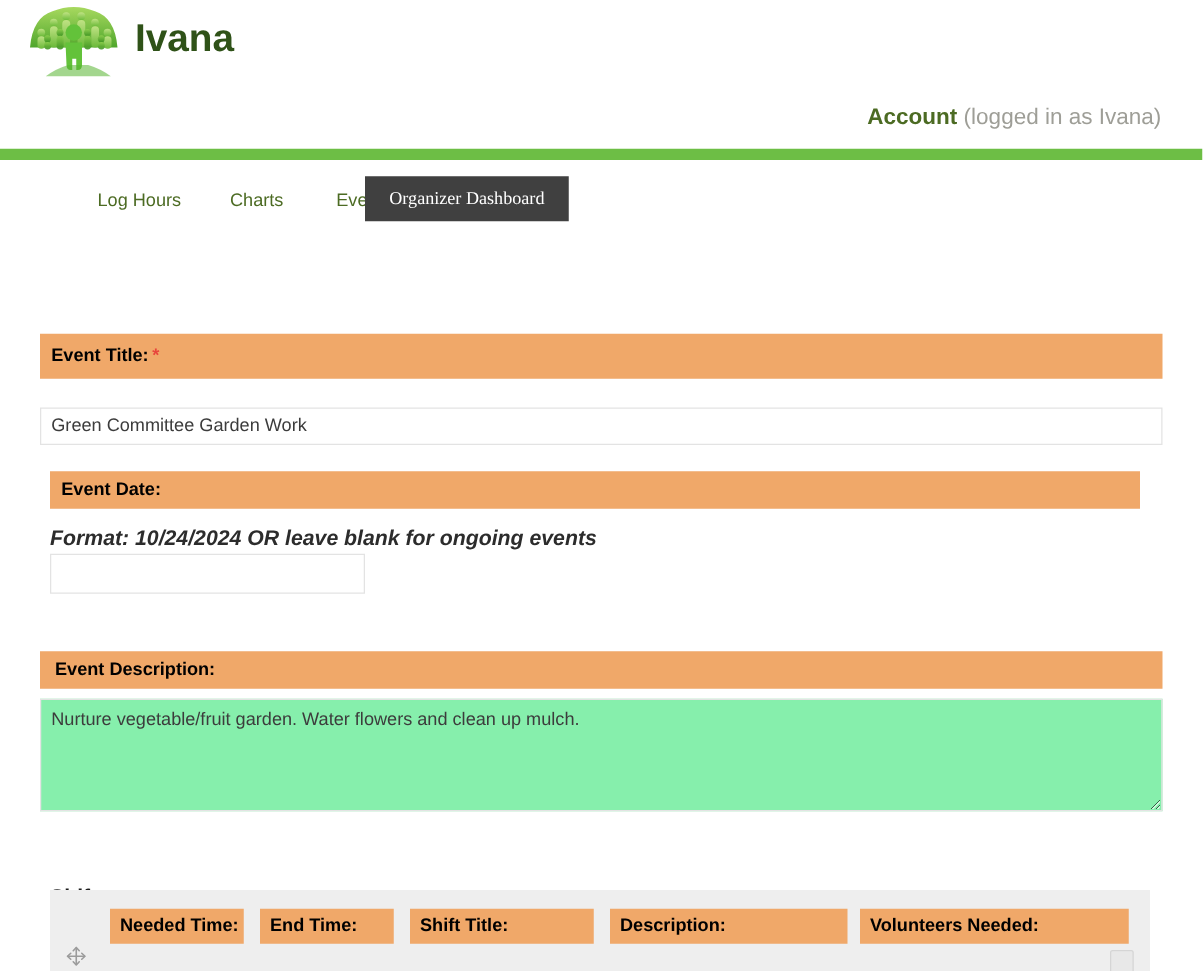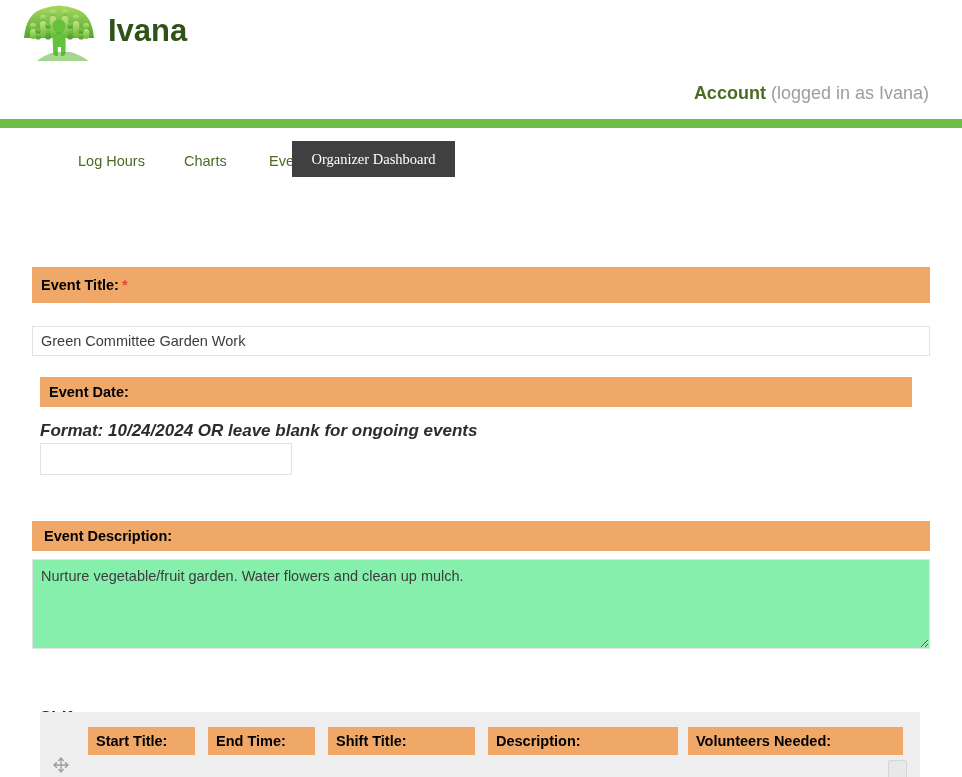--- a/index.html
+++ b/index.html
@@ -318,21 +318,21 @@
 
     <div class="shift-row row-odd">
 
       <span class="drag-handle" style="left:12px; top:44px;">
         <svg viewBox="0 0 18 18" xmlns="http://www.w3.org/2000/svg" fill="none" stroke="#9b9b9b" stroke-width="1.3">
           <path d="M9 2 L9 16 M2 9 L16 9"></path>
           <path d="M9 2 L6.6 4.6 M9 2 L11.4 4.6 M9 16 L6.6 13.4 M9 16 L11.4 13.4 M2 9 L4.6 6.6 M2 9 L4.6 11.4 M16 9 L13.4 6.6 M16 9 L13.4 11.4" stroke-linecap="round"></path>
         </svg>
       </span>
 
-      <div class="col-head c-start">Start Title:</div>
+      <div class="col-head c-start">Needed Time:</div>
       <div class="col-head c-title">Shift Title:</div>
       <div class="col-head c-end">End Time:</div>
       <div class="col-head c-desc">Description:</div>
       <div class="col-head c-vol">Volunteers Needed:</div>
 
       <button class="delete-btn" style="left:848px; top:48px;">
         
       </button>
     </div>
 

